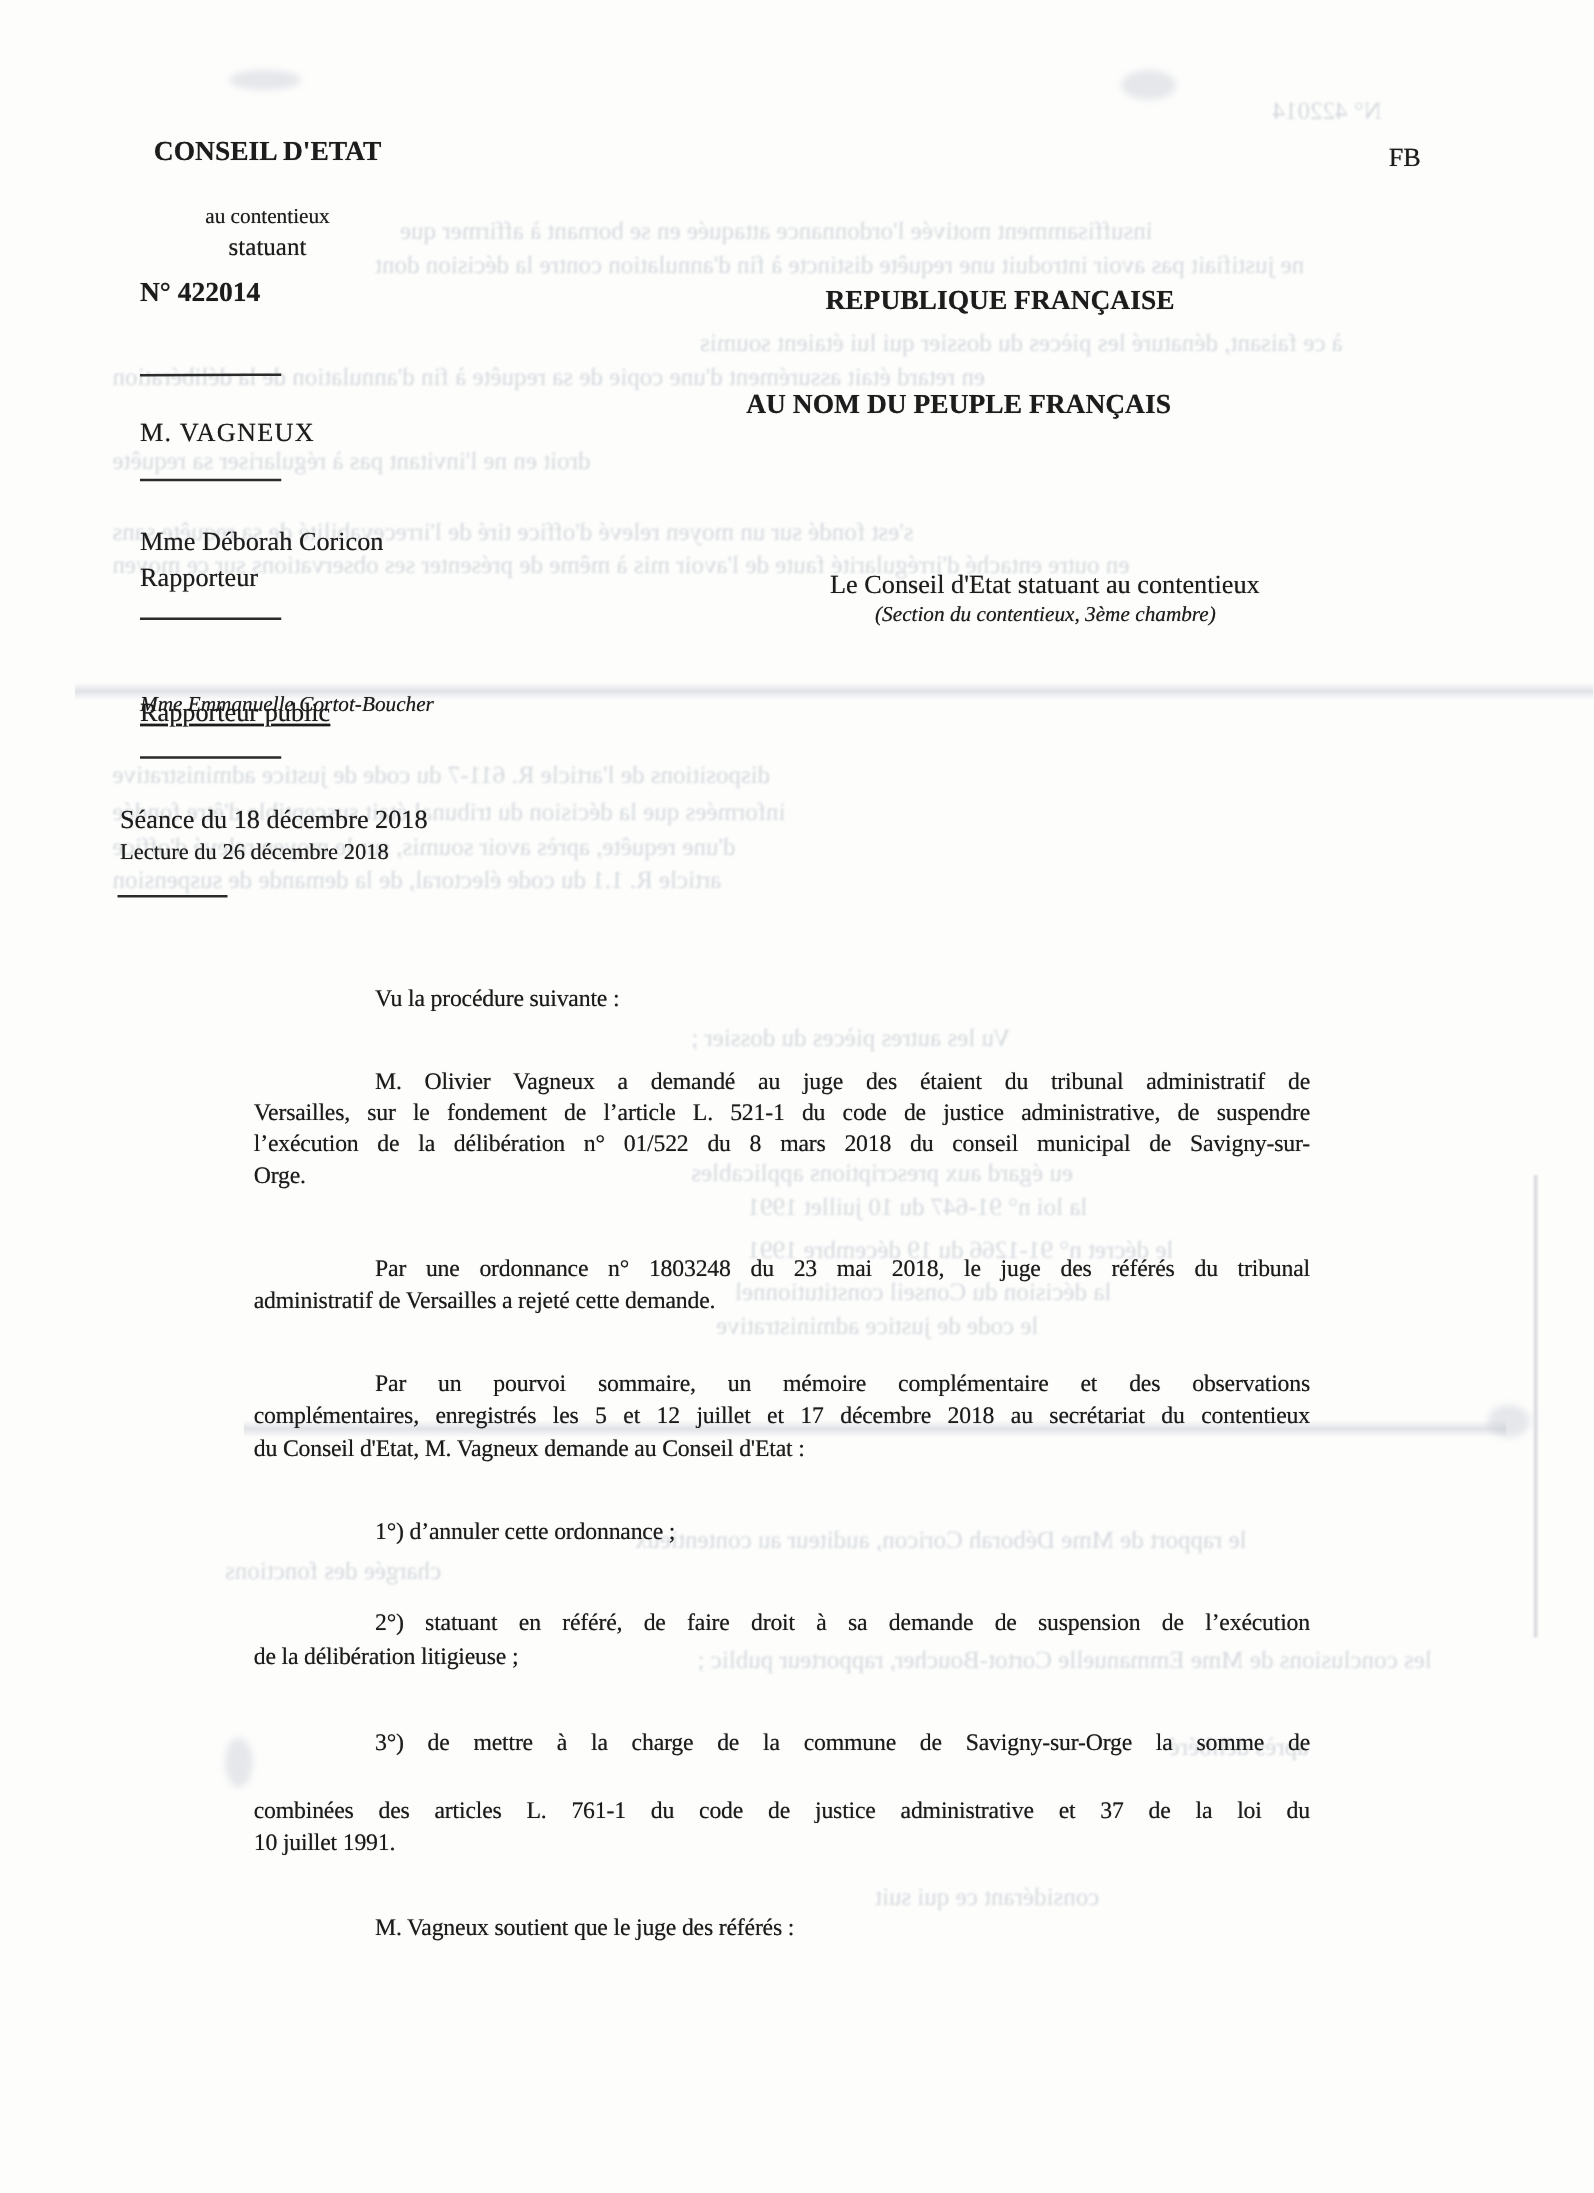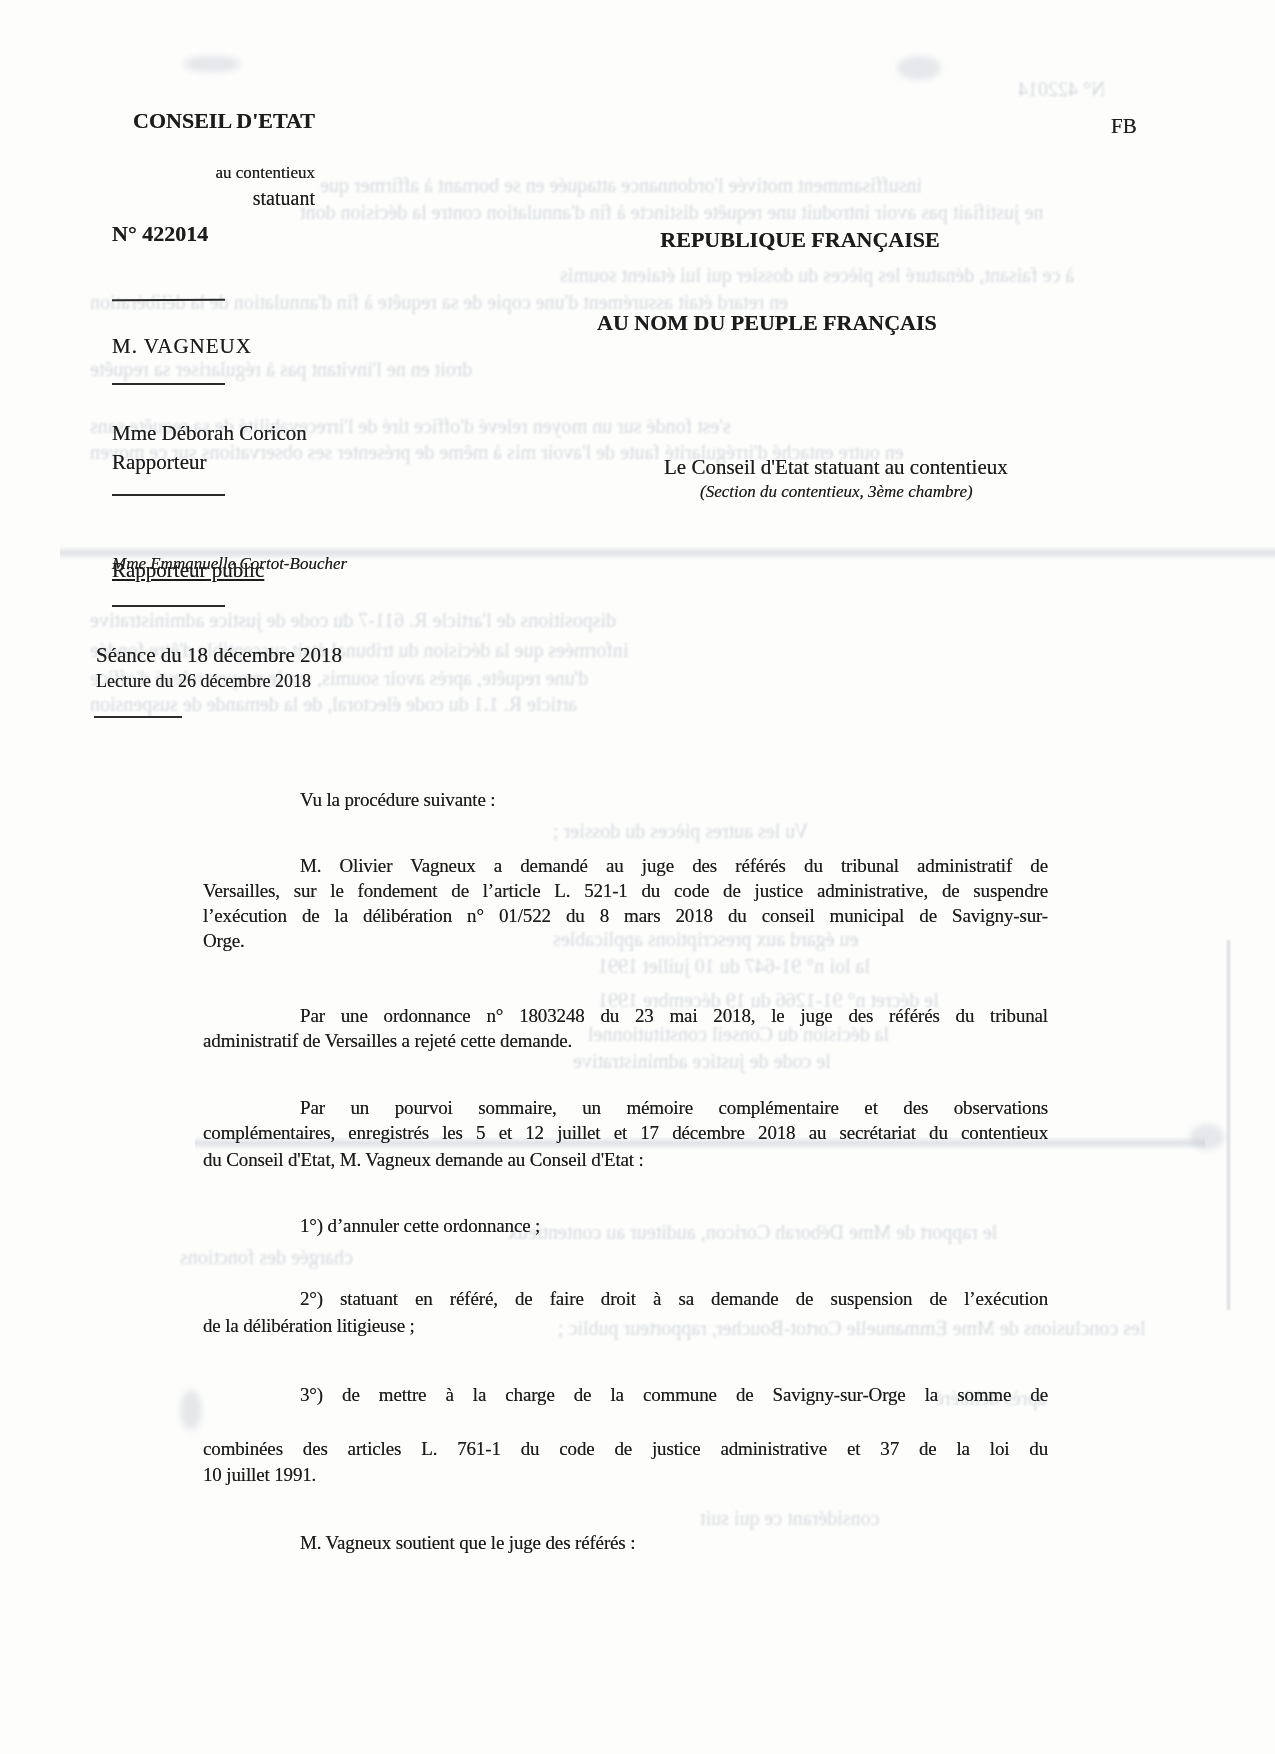--- a/index.html
+++ b/index.html
@@ -46,21 +46,21 @@
   }
   .smudge {
     position:absolute; background:rgba(168,177,190,0.28);
     filter:blur(3px); border-radius:50%; pointer-events:none;
   }
   .vstreak {
     position:absolute; width:3px;
     background:rgba(138,143,155,0.30); filter:blur(1px);
     pointer-events:none;
   }
-  .hdr-left-center { text-align:right; }
+  .hdr-left-center { text-align:center; }
 </style>
 </head>
 <body>
 
 <div class="page">
 
   <div class="smudge" style="left:183px;top:56px;width:58px;height:16px;"></div>
   <div class="smudge" style="left:897px;top:56px;width:44px;height:24px;"></div>
   <div class="smudge" style="left:1190px;top:1124px;width:34px;height:26px;"></div>
   <div class="smudge" style="left:180px;top:1390px;width:22px;height:40px;"></div>
@@ -119,21 +119,21 @@
   <div class="rule" style="left:94px;top:716px;width:88px;"></div>
 
   <div class="abs soft" style="left:1111px;top:114px;font-size:21px;">FB</div>
   <div class="abs soft b" style="left:597px;top:227px;width:406px;text-align:center;font-size:22px;">REPUBLIQUE FRANÇAISE</div>
   <div class="abs soft b" style="left:597px;top:310px;width:406px;font-size:22px;">AU NOM DU PEUPLE FRANÇAIS</div>
   <div class="abs soft" style="left:664px;top:455px;font-size:21px;">Le Conseil d'Etat statuant au contentieux</div>
   <div class="abs soft" style="left:700px;top:482px;font-size:17px;font-style:italic;">(Section du contentieux, 3ème chambre)</div>
 
   <div class="bl soft ind plain" style="top:787px;">Vu la procédure suivante :</div>
 
-  <div class="bl soft ind jfull" style="top:853px;">M. Olivier Vagneux a demandé au juge des référés du tribunal administratif de</div>
+  <div class="bl soft ind jfull" style="top:853px;">M. Olivier Vagneux a demandé au juge des étaient du tribunal administratif de</div>
   <div class="bl soft jfull" style="top:878px;">Versailles, sur le fondement de l’article L. 521-1 du code de justice administrative, de suspendre</div>
   <div class="bl soft jfull" style="top:903px;">l’exécution de la délibération n° 01/522 du 8 mars 2018 du conseil municipal de Savigny-sur-</div>
   <div class="bl soft plain" style="top:928px;">Orge.</div>
 
   <div class="bl soft ind jfull" style="top:1003px;">Par une ordonnance n° 1803248 du 23 mai 2018, le juge des référés du tribunal</div>
   <div class="bl soft plain" style="top:1028px;">administratif de Versailles a rejeté cette demande.</div>
 
   <div class="bl soft ind jfull" style="top:1095px;">Par un pourvoi sommaire, un mémoire complémentaire et des observations</div>
   <div class="bl soft jfull" style="top:1120px;">complémentaires, enregistrés les 5 et 12 juillet et 17 décembre 2018 au secrétariat du contentieux</div>
   <div class="bl soft plain" style="top:1147px;">du Conseil d'Etat, M. Vagneux demande au Conseil d'Etat :</div>

